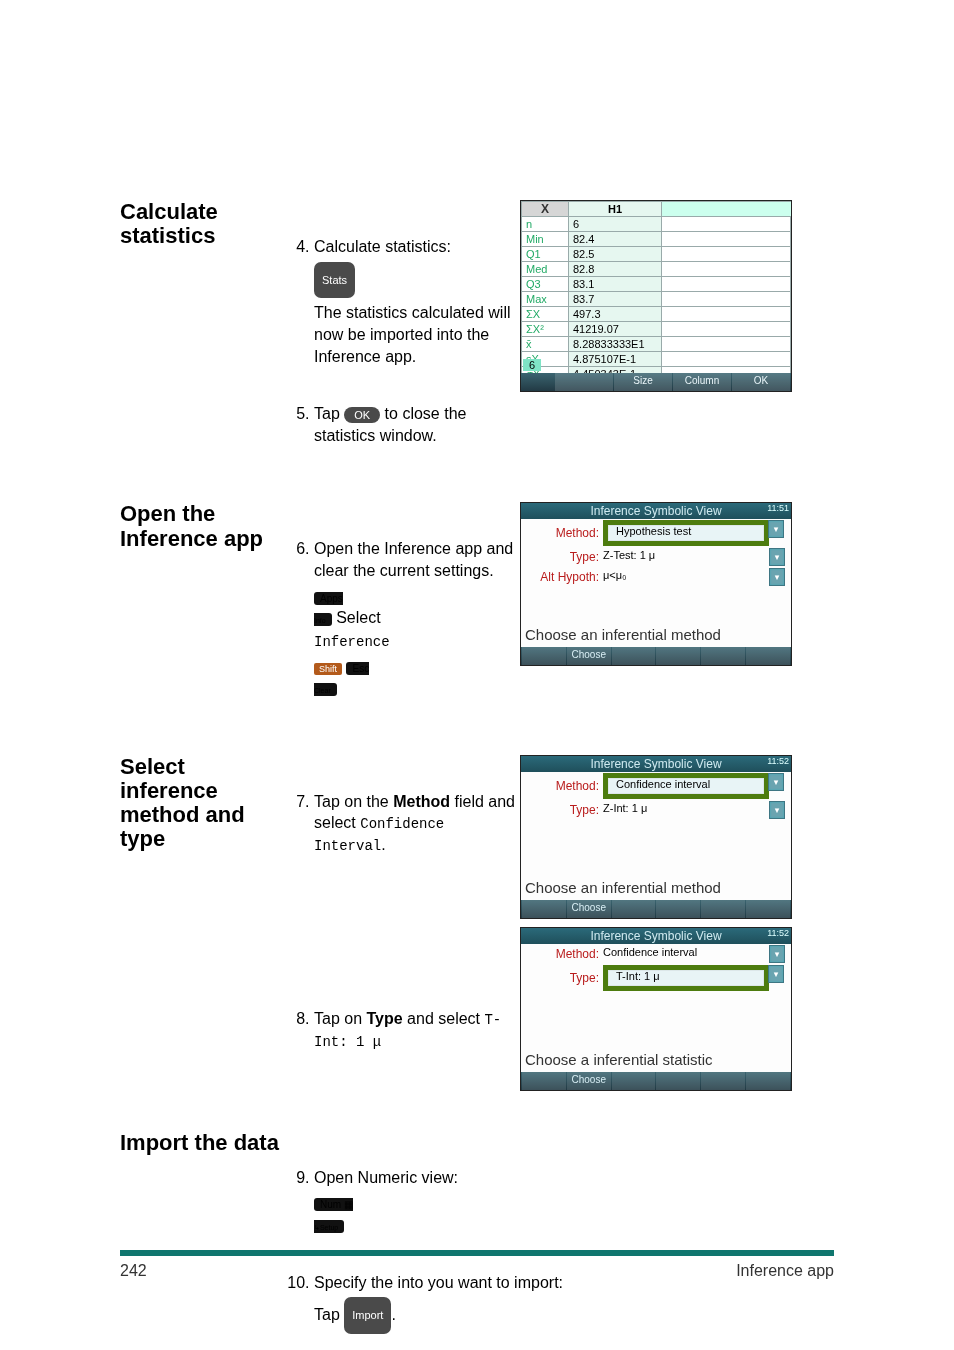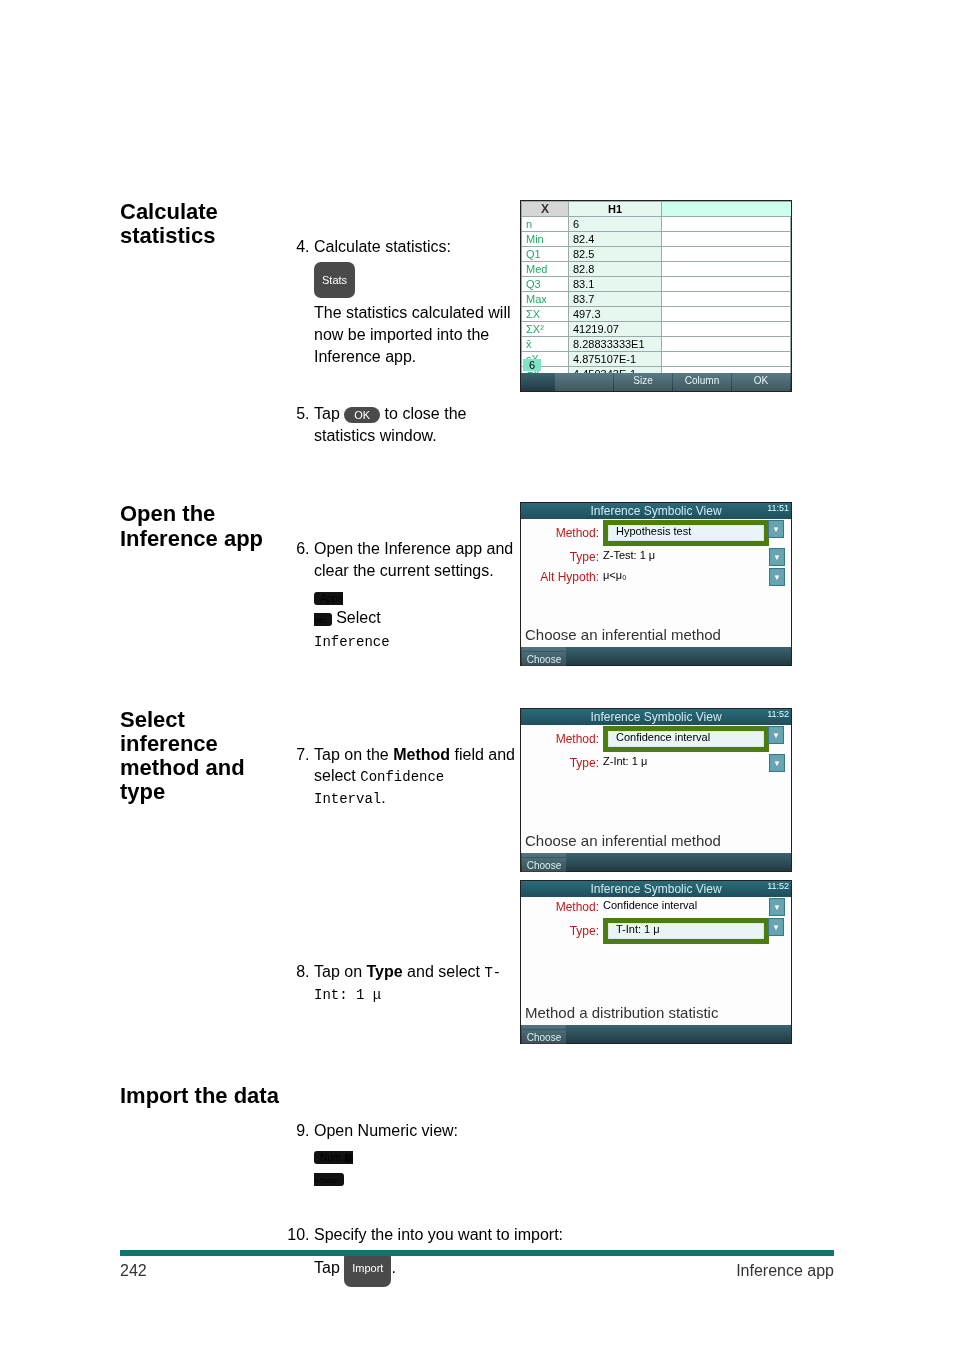--- a/index.html
+++ b/index.html
@@ -90,21 +90,21 @@
   }
   .symb-dd-btn {
     width: 14px; height: 16px; background: #6aa4b0; display: inline-flex;
     align-items: center; justify-content: center; color: #fff; font-size: 9px; border: 1px solid #3e7683;
     margin-left: -1px; vertical-align: top; box-shadow: 0 0 2px #3ab inset;
   }
   .symb-hint { position: absolute; left: 4px; bottom: 22px; font-size: 15px; color: #333; }
   .symb-toolbar {
     position: absolute; bottom: 0; left: 0; right: 0; height: 18px;
     background: linear-gradient(#3a6470, #223a44);
-    display: flex; gap: 1px; padding: 0 1px; flex-direction: column;
+    display: flex; gap: 1px; padding: 0 1px;
   }
   .symb-toolbar span { background: rgba(255,255,255,.12); color: #d8eef4; font-size: 10px; padding: 2px 0; width: 44px; text-align: center; }
   .bold { font-weight: 700; }
   .footer {
     position: absolute;
     left: 120px; right: 120px; bottom: 70px;
     border-top: 6px solid #0f766e;
     padding-top: 6px;
     display: flex; justify-content: space-between;
     font-size: 16px; color: #333;
@@ -212,20 +212,24 @@
     <div class="sect-title">Open the Inference app</div>
     <div class="instr-col">
       <ol start="6">
         <li>
           <span>Open the Inference app and clear the current settings.</span>
           <span class="sub">
             <span class="btn-dark"><span>Apps</span><br><span style="font-size:7px">Info</span></span>
             <span> Select</span>
           </span>
           <span class="sub mono">Inference</span>
+          <span class="sub">
+            <span class="btn-dark-sm btn-orange" style="color:#fff">Shift</span>
+            <span class="btn-dark"><span>Esc</span><br><span style="font-size:7px">Clear</span></span>
+          </span>
         </li>
       </ol>
     </div>
     <div class="screenshot-col">
       <div class="symb-view">
         <div class="symb-hdr"><span>Inference Symbolic View</span><span class="clock">11:51</span></div>
         <div class="symb-row">
             <span class="lbl">Method:</span>
             <span class="val"><span class="symb-sel">Hypothesis test</span><span class="symb-dd-btn">▾</span></span>
           </div>
@@ -289,21 +293,21 @@
       <div class="symb-view">
         <div class="symb-hdr"><span>Inference Symbolic View</span><span class="clock">11:52</span></div>
         <div class="symb-row">
             <span class="lbl">Method:</span>
             <span class="val"><span style="font-size:11px">Confidence interval</span><span class="symb-dd-btn" style="float:right">▾</span></span>
           </div>
         <div class="symb-row">
             <span class="lbl">Type:</span>
             <span class="val"><span class="symb-sel">T-Int: 1 μ</span><span class="symb-dd-btn">▾</span></span>
           </div>
-        <div class="symb-hint">Method a distribution statistic</div>
+        <div class="symb-hint">Choose a inferential statistic</div>
         <div class="symb-toolbar">
             <span></span>
             <span>Choose</span>
             <span></span>
             <span></span>
             <span></span>
             <span></span>
           </div>
       </div>
     </div>

